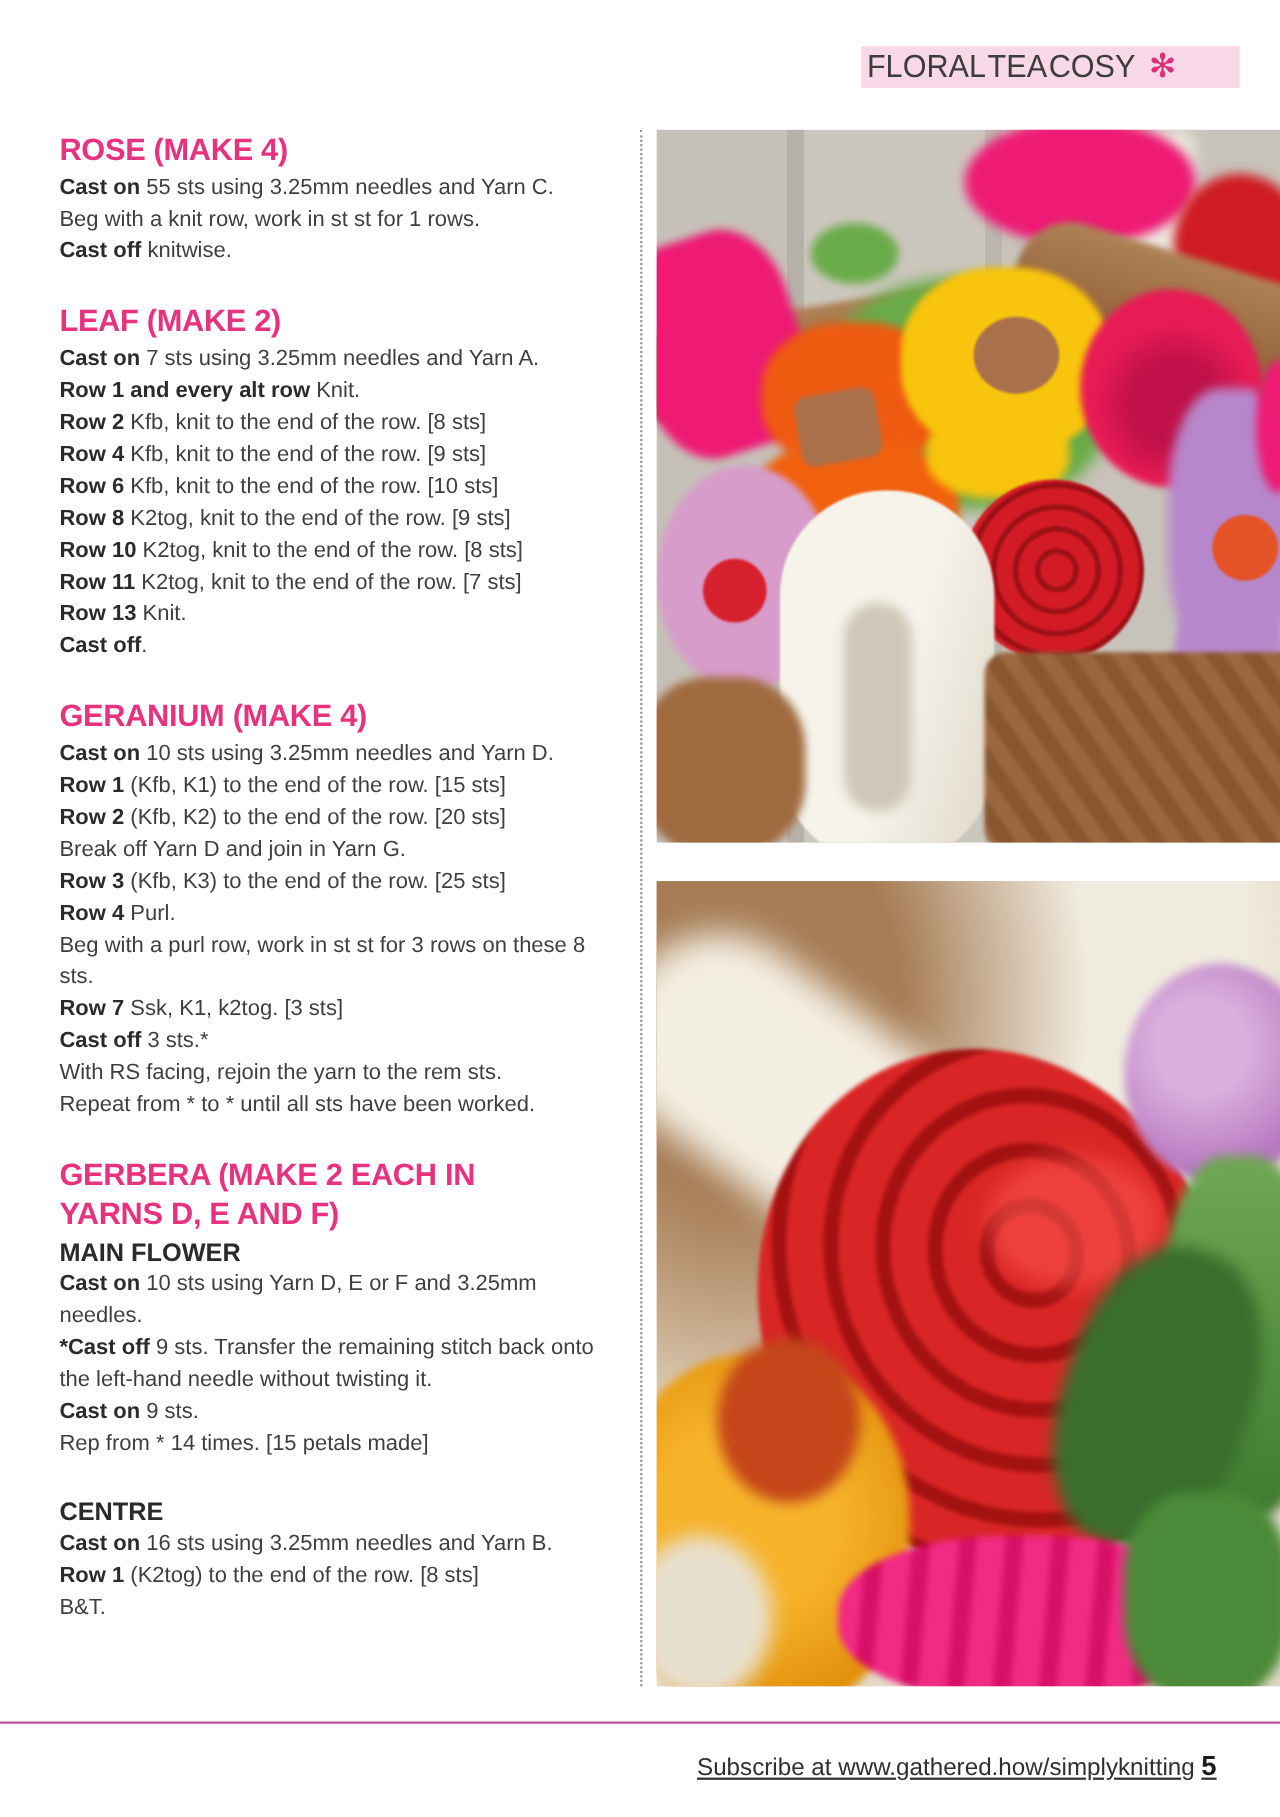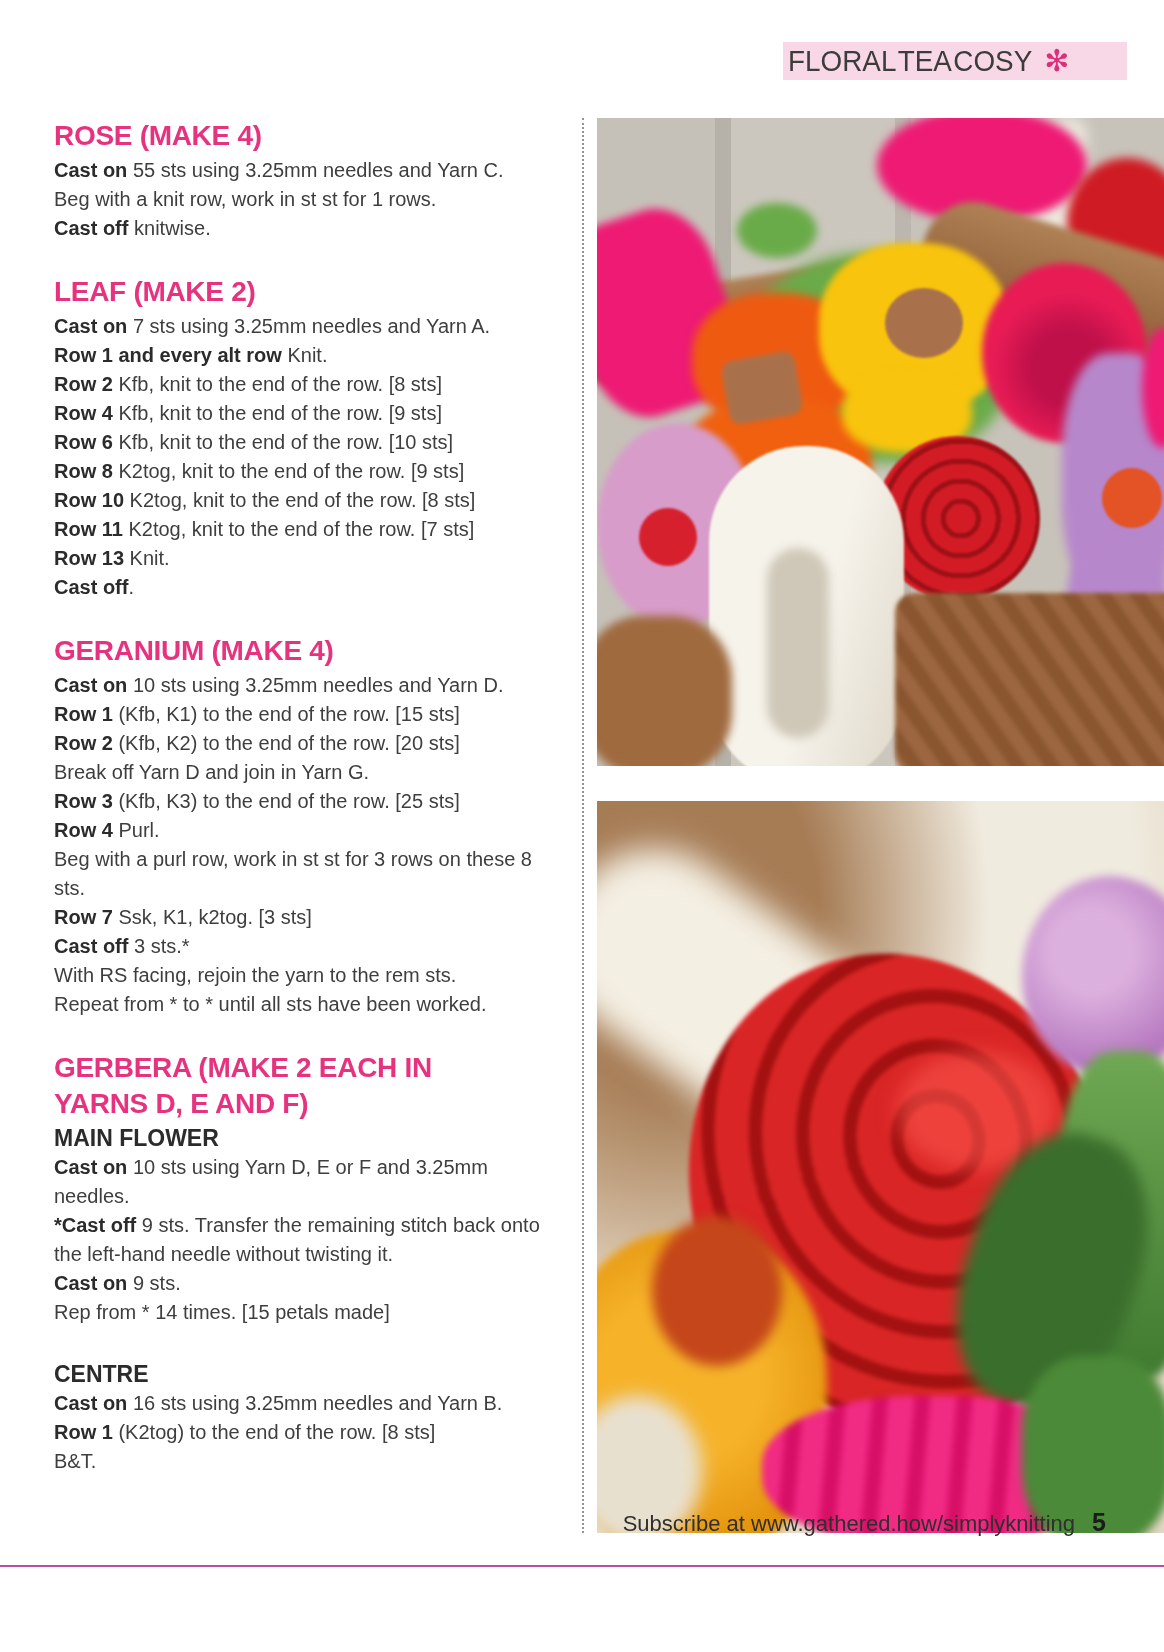--- a/index.html
+++ b/index.html
@@ -94,22 +94,22 @@
   .p2-f{left:-40px;top:430px;width:270px;height:330px;border-radius:45%;filter:blur(4px);
         background:radial-gradient(circle at 45% 45%,#f6b32a 0 35%,#e08c07 80%);}
   .p2-g{left:55px;top:415px;width:130px;height:150px;background:#c4461a;filter:blur(6px);}
   .p2-h{left:165px;top:595px;width:340px;height:150px;border-radius:45%;filter:blur(3px);
         background:repeating-linear-gradient(95deg,#f12a84 0 26px,#d80f66 26px 42px);}
   .p2-i{left:425px;top:555px;width:150px;height:190px;border-radius:40%;background:var(--wool_dark_green);filter:blur(5px);}
   .p2-j{left:-25px;top:595px;width:130px;height:150px;background:#e8e0cf;filter:blur(9px);}
 
   
   .footer-rule{position:absolute;left:0;top:1565px;width:1164px;height:2px;background:var(--footer_rule);}
-  .footer{position:absolute;top:1508px;right:58px;display:flex;align-items:baseline;gap:17px;
-          font-size:22px;color:#2f2f2f;}
+  .footer{position:absolute;top:1592px;right:58px;display:flex;align-items:baseline;gap:6px;
+          font-size:22px;color:#2f2f2f;text-decoration:underline;}
   .page-num{font-size:25px;font-weight:700;color:#1b1b1b;}
 </style>
 </head>
 <body>
 
 <div class="page">
 
   <div class="banner">
     <span class="banner-title">FLORAL TEA COSY</span>
     <span class="banner-flower">✻</span>

